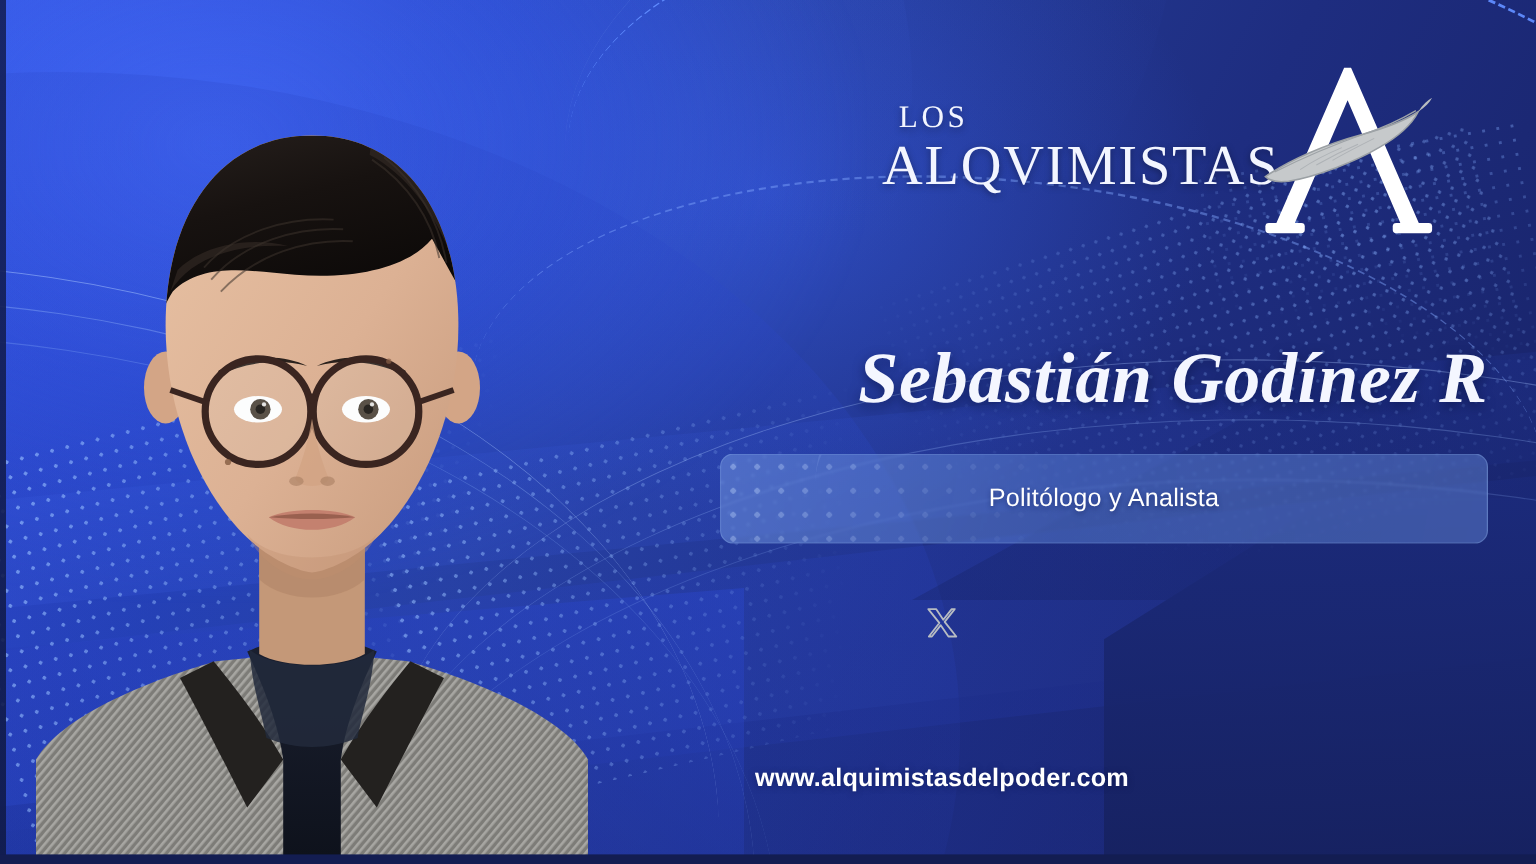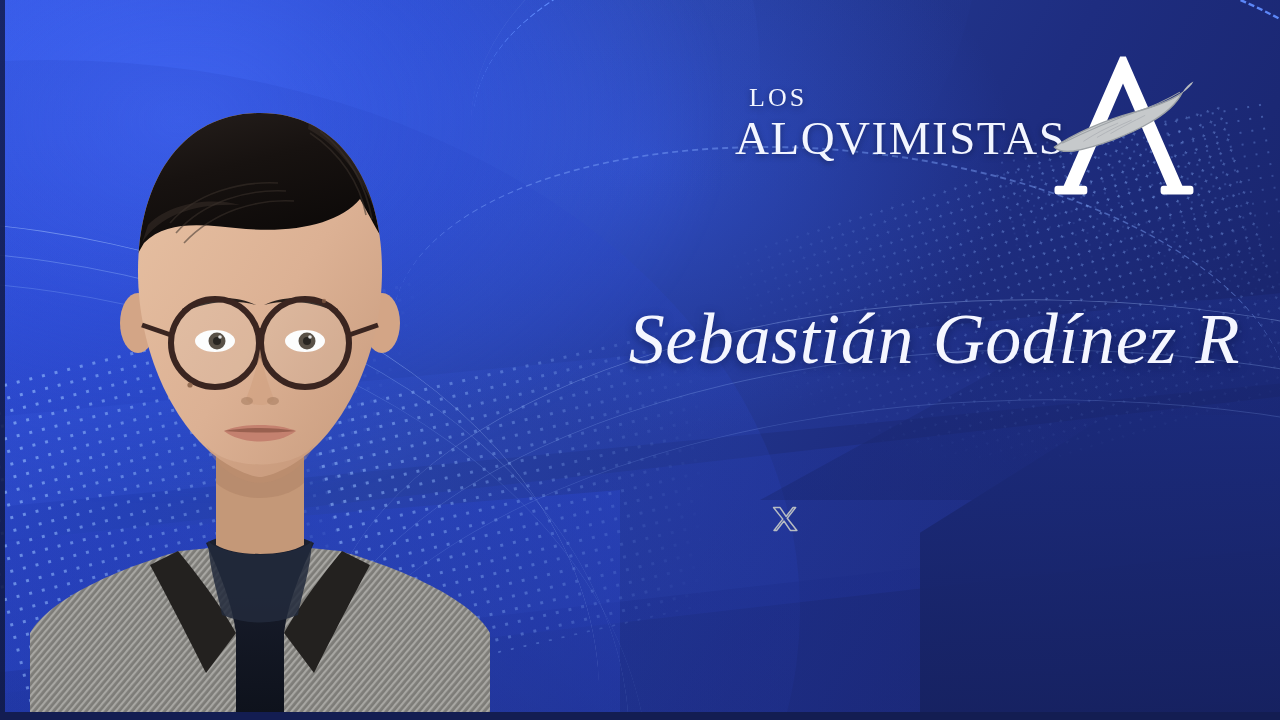--- a/index.html
+++ b/index.html
@@ -235,27 +235,26 @@
   .photo { position:absolute; inset:0; }
   .photo svg { width:100%; height:100%; display:block; }
 
   
   .name {
     position:absolute;
     left:0; right:40px; top:281px;
     text-align:right;
     font-family:"Liberation Serif", serif;
     font-style:italic;
-    font-size:72px;
-    font-weight:400;
+    font-size:60px;
+    font-weight:700;
     color:#f4f6ff;
     letter-spacing:.6px;
     text-shadow:0 3px 10px rgba(8,16,60,.55);
     white-space:nowrap;
-    margin-top:17px;
   }
 
   
   .role-bar {
     position:absolute;
     left:600px; top:378px;
     width:640px; height:75px;
     border-radius:11px;
     background:linear-gradient(100deg, rgba(116,152,225,.50) 0%, rgba(96,136,218,.46) 45%, rgba(110,148,226,.42) 100%);
     border:1px solid rgba(150,182,235,.30);
@@ -494,26 +493,30 @@
         <path d="M196 372 C 216 398, 284 398, 304 372 C 294 396, 268 410, 250 410 C 232 410, 206 396, 196 372 Z" fill="#c08f70" opacity=".35"></path>
 
         <circle cx="180" cy="312" r="2.6" fill="#8a6148" opacity=".85"></circle>
         <circle cx="314" cy="228" r="2.2" fill="#8a6148" opacity=".7"></circle>
       </svg>
     </div>
   </div>
 
   <div class="name">Sebastián Godínez R</div>
 
+  <div class="role-bar">
+    <span class="role-text">Politólogo y Analista</span>
+  </div>
 
   <div class="social">
     <span>
       <svg class="x-icon" viewBox="0 0 24 24" xmlns="http://www.w3.org/2000/svg">
         <path d="M2.2 2.2 L10.1 12.1 L2.6 21.8 L4.8 21.8 L11.1 13.7 L16.6 21.8 L22.2 21.8 L13.9 11.3 L21.1 2.2 L18.9 2.2 L12.9 9.8 L7.8 2.2 Z" fill="none" stroke="#b7bcc2" stroke-width="1.3" stroke-linejoin="round"></path>
       </svg>
     </span>
   </div>
 
+  <div class="website">www.alquimistasdelpoder.com</div>
 
   <div class="edge-left"></div>
   <div class="bottom-bar"></div>
 
 </div>
 
 </body></html>

